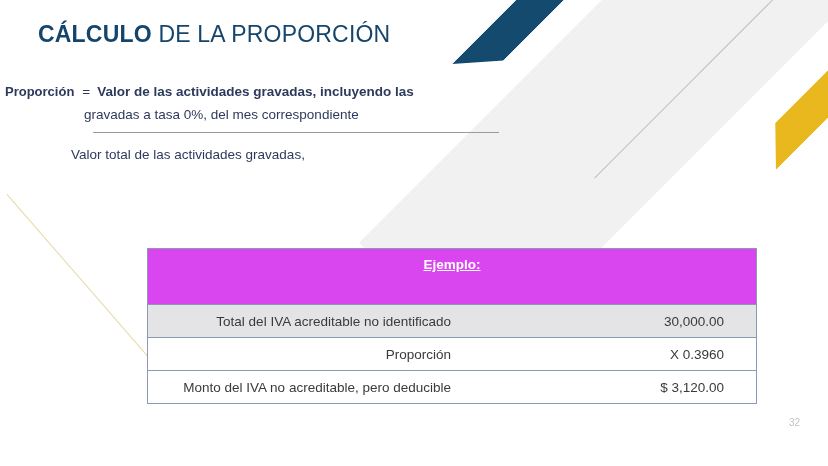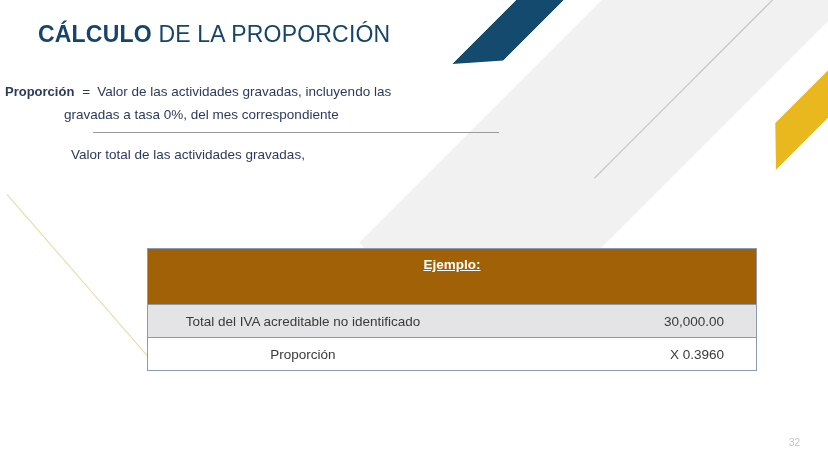--- a/index.html
+++ b/index.html
@@ -97,23 +97,23 @@
   .f-label {
     font-weight: bold;
     font-size: 13px;
     padding-left: 5px;
     white-space: nowrap;
   }
   .f-eq {
     padding: 0 7px 0 8px;
     font-weight: normal;
   }
-  .f-num1 { white-space: nowrap; }
+  .f-num1 { white-space: nowrap; font-weight: bold; }
   .f-num2 {
-    margin-left: 64px;
+    margin-left: 84px;
     margin-top: 8px;
     white-space: nowrap;
   }
   .f-bar {
     margin-left: 93px;
     margin-top: 10px;
     width: 406px;
     height: 1px;
     background: #9a9a9a;
   }
@@ -136,56 +136,56 @@
     width: 610px;
     border: 1px solid #8c99b4;
     box-sizing: border-box;
   }
   table.ex {
     border-collapse: collapse;
     width: 100%;
     table-layout: fixed;
   }
   table.ex th {
-    background: #a16207;
+    background: #d946ef;
     color: #ffffff;
     font-size: 13.5px;
     font-weight: bold;
     text-align: center;
     vertical-align: top;
     height: 46px;
     padding-top: 8px;
     border-bottom: 1px solid #8c99b4;
   }
   table.ex th .u { text-decoration: underline; }
   table.ex td {
     font-size: 13.5px;
     color: #3a3a3a;
     height: 30px;
     border-bottom: 1px solid #8c99b4;
     vertical-align: middle;
   }
   table.ex tr:last-child td { border-bottom: none; }
   td.lbl {
-    text-align: center;
+    text-align: right;
     padding-left: 7px;
   }
   td.val {
     text-align: right;
     padding-right: 32px;
     width: 210px;
   }
   tr.shade td { background: #E4E4E6; }
   tr.plain td { background: #ffffff; }
 
   
   .pagenum {
     position: absolute;
     left: 789px;
-    top: 437px;
+    top: 417px;
     font-size: 10px;
     color: #c2c2c2;
   }
 </style>
 </head>
 <body>
 
 <div id="slide">
 
   <div class="deco deco-grayband"></div>
@@ -216,19 +216,23 @@
       </thead>
       <tbody>
         <tr class="shade">
           <td class="lbl">Total del IVA acreditable no identificado</td>
           <td class="val">30,000.00</td>
         </tr>
         <tr class="plain">
           <td class="lbl">Proporción</td>
           <td class="val">X 0.3960</td>
         </tr>
+        <tr class="plain">
+          <td class="lbl">Monto del IVA no acreditable, pero deducible</td>
+          <td class="val">$ 3,120.00</td>
+        </tr>
       </tbody>
     </table>
   </div>
 
   <div class="pagenum">32</div>
 
 </div>
 
 </body></html>

